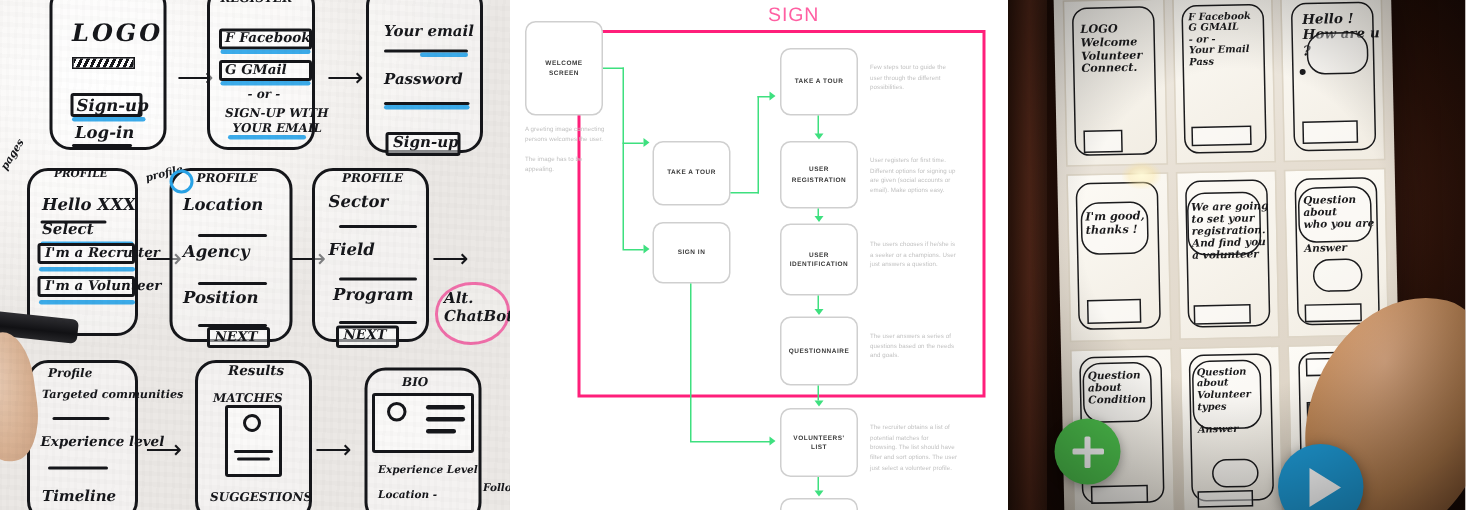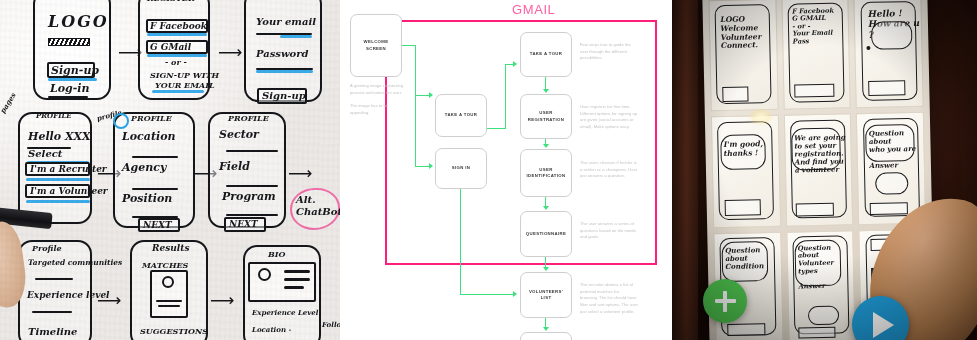--- a/index.html
+++ b/index.html
@@ -385,21 +385,21 @@
     <div class="ink hand" style="left:322px; top:320px; font-size:7px;">Follow</div>
 
     <div class="marker" style="left:-10px; top:210px; width:62px; height:16px; transform:rotate(6deg);"></div>
     <div class="finger" style="left:-22px; top:222px; width:46px; height:86px; transform:rotate(-8deg);"></div>
 
     <div class="grain"></div>
   </div>
 
   <div id="panel-flow">
 
-    <div id="flow-title">GMAIL</div>
+    <div id="flow-title">SIGN</div>
     <div id="chat-region"></div>
 
     <div class="fbox" style="left:10px; top:14px; width:52px; height:63px;">WELCOME SCREEN</div>
     <div class="fnote" style="left:10px; top:83px; white-space:pre-line;">A greeting image connecting persons welcomes the user.
 
 The image has to be appealing.</div>
 
     <div class="fbox" style="left:95px; top:94px; width:52px; height:43px;">TAKE A TOUR</div>
     <div class="fbox" style="left:95px; top:148px; width:52px; height:41px;">SIGN IN</div>
 

